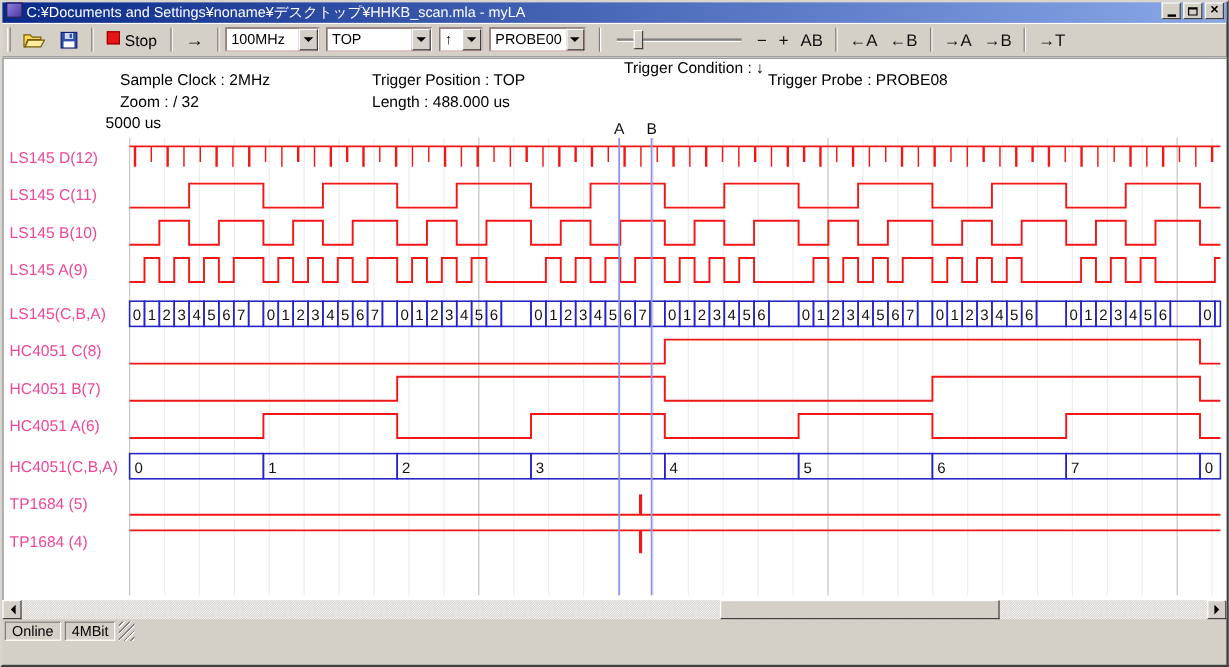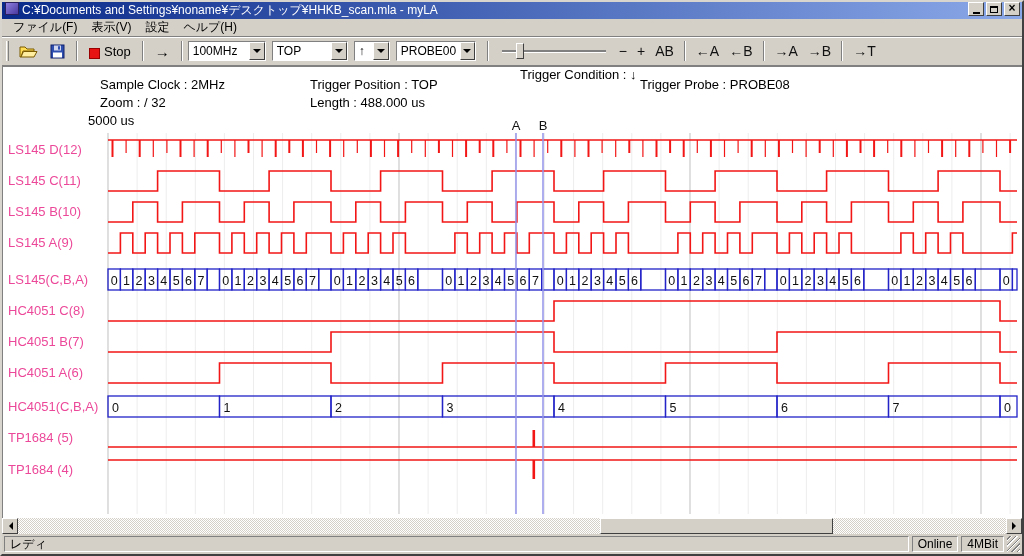--- a/index.html
+++ b/index.html
@@ -21,21 +21,21 @@
   .g-cls{font-size:12px;font-weight:bold;margin-top:-2px;}
   
   .menubar{height:18px;display:flex;align-items:center;padding-left:4px;font-size:12px;
     border-bottom:1px solid #808080;box-shadow:0 1px 0 #fff;}
   .menu-item{padding:1px 7px;}
   
   .toolbar{height:29px;display:flex;align-items:center;border-bottom:1px solid #808080;
     box-shadow:inset 0 1px 0 #fff;padding:0 2px;}
   .grab{width:3px;height:20px;border-left:1px solid #fff;border-right:1px solid #808080;margin:0 4px 0 2px;}
   .sep{width:2px;height:20px;border-left:1px solid #808080;border-right:1px solid #fff;margin:0 5px;}
-  .tbtn{display:flex;align-items:flex-end;gap:4px;padding:2px 6px;font-size:13px;color:#000;}
+  .tbtn{display:flex;align-items:flex-start;gap:4px;padding:2px 6px;font-size:13px;color:#000;}
   .tbtn svg{display:block;}
   .stop-sq{width:11px;height:11px;background:#e81414;border:1px solid #900;}
   .arrow-lbl{font-size:15px;font-weight:bold;}
   .combo{display:flex;height:20px;border:1px solid;border-color:#808080 #fff #fff #808080;
     box-shadow:inset 1px 1px 0 #404040;background:#7f1d1d;margin-right:6px;}
   .combo-val{font-size:12px;padding:2px 4px 0 4px;background:#fff;white-space:nowrap;}
   .combo-btn{width:16px;background:#d4d0c8;border:1px solid;border-color:#fff #404040 #404040 #fff;
     display:flex;align-items:center;justify-content:center;}
   .tri{width:0;height:0;border:4px solid transparent;border-top:4px solid #000;margin-top:4px;}
   .slider{position:relative;width:104px;height:20px;margin:0 8px;}
@@ -84,26 +84,20 @@
         </span>
       <span class="wbtn">
           <i class="g-max"></i>
         </span>
       <span class="wbtn">
           <span class="g-cls">×</span>
         </span>
     </span>
   </div>
 
-  <div class="menubar">
-    <span class="menu-item">ファイル(F)</span>
-    <span class="menu-item">表示(V)</span>
-    <span class="menu-item">設定</span>
-    <span class="menu-item">ヘルプ(H)</span>
-  </div>
 
   <div class="toolbar">
     <span class="grab"></span>
     <span class="tbtn">
       <svg width="19" height="15" viewBox="0 0 19 15">
         <path d="M1 13 L1 3 L6 3 L8 5 L15 5 L15 7 L4 7 L2 13 Z" fill="#ffdd55" stroke="#7a5a00" stroke-width="1"></path>
         <path d="M2 13 L4.5 7.5 L18 7.5 L15 13 Z" fill="#ffeea0" stroke="#7a5a00" stroke-width="1"></path>
       </svg>
     </span>
     <span class="tbtn">
@@ -121,21 +115,21 @@
     </span>
     <span class="sep"></span>
     <span class="tbtn arrow-lbl">→</span>
     <span class="sep"></span>
     <span class="combo" style="width:78px">
       <span class="combo-val" style="flex:1">100MHz</span>
       <span class="combo-btn">
           <i class="tri"></i>
         </span>
     </span>
-    <span class="combo" style="width:76px">
+    <span class="combo" style="width:88px">
       <span class="combo-val" style="flex:1">TOP</span>
       <span class="combo-btn">
           <i class="tri"></i>
         </span>
     </span>
     <span class="combo" style="width:36px">
       <span class="combo-val" style="flex:1">↑</span>
       <span class="combo-btn">
           <i class="tri"></i>
         </span>
@@ -460,19 +454,18 @@
     <span class="sbtn left">
         <i class="tri-l"></i>
       </span>
     <span class="sthumb"></span>
     <span class="sbtn right">
         <i class="tri-r"></i>
       </span>
   </div>
 
   <div class="statusbar">
-    <span class="spanel ready">レディ</span>
     <span class="spanel">Online</span>
     <span class="spanel">4MBit</span>
     <span class="grip"></span>
   </div>
 
 </div>
 
 </body></html>

